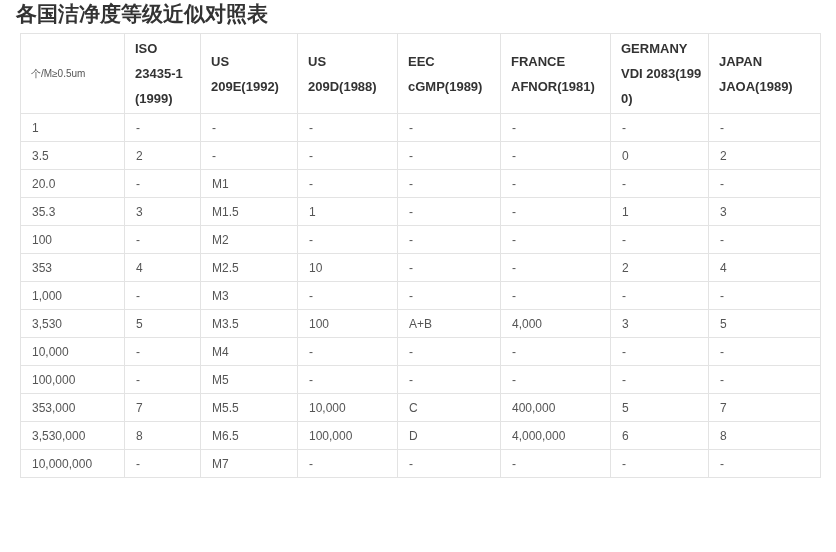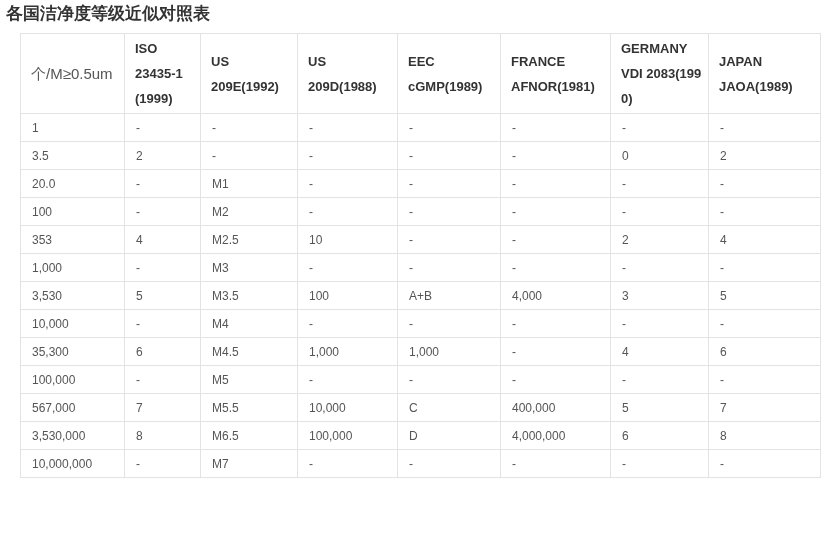--- a/index.html
+++ b/index.html
@@ -6,22 +6,22 @@
   html, body {
     margin: 0; padding: 0;
     background: #ffffff;
   }
   body {
     width: 836px; height: 552px;
     overflow: hidden;
     font-family: "Liberation Sans", "DejaVu Sans", sans-serif;
   }
   .page-title {
-    margin: 4px 0 0 6px;
-    font-size: 17px;
+    margin: 4px 0 0 16px;
+    font-size: 21px;
     font-weight: bold;
     color: #333333;
     line-height: 20px;
   }
   table.compare-table {
     border-collapse: collapse;
     table-layout: fixed;
     width: 800px;
     margin: 9px 0 0 20px;
   }
@@ -35,21 +35,21 @@
   .compare-table th {
     height: 79px;
     padding: 2px 8px 2px 10px;
     font-size: 13px;
     font-weight: bold;
     color: #333333;
     line-height: 25px;
   }
   .compare-table th.rowlabel-head {
     font-weight: normal;
-    font-size: 15px;
+    font-size: 10px;
     color: #555555;
   }
   .compare-table td {
     height: 28px;
     padding: 0 8px 0 11px;
     font-size: 12px;
     color: #555555;
     line-height: 14px;
     background: #ffffff;
   }
@@ -141,20 +141,30 @@
         <td>20.0</td>
         <td>-</td>
         <td>M1</td>
         <td>-</td>
         <td>-</td>
         <td>-</td>
         <td>-</td>
         <td>-</td>
       </tr>
       <tr>
+        <td>35.3</td>
+        <td>3</td>
+        <td>M1.5</td>
+        <td>1</td>
+        <td>-</td>
+        <td>-</td>
+        <td>1</td>
+        <td>3</td>
+      </tr>
+      <tr>
         <td>100</td>
         <td>-</td>
         <td>M2</td>
         <td>-</td>
         <td>-</td>
         <td>-</td>
         <td>-</td>
         <td>-</td>
       </tr>
       <tr>
@@ -191,41 +201,31 @@
         <td>10,000</td>
         <td>-</td>
         <td>M4</td>
         <td>-</td>
         <td>-</td>
         <td>-</td>
         <td>-</td>
         <td>-</td>
       </tr>
       <tr>
-        <td>35,300</td>
-        <td>6</td>
-        <td>M4.5</td>
-        <td>1,000</td>
-        <td>1,000</td>
-        <td>-</td>
-        <td>4</td>
-        <td>6</td>
-      </tr>
-      <tr>
         <td>100,000</td>
         <td>-</td>
         <td>M5</td>
         <td>-</td>
         <td>-</td>
         <td>-</td>
         <td>-</td>
         <td>-</td>
       </tr>
       <tr>
-        <td>567,000</td>
+        <td>353,000</td>
         <td>7</td>
         <td>M5.5</td>
         <td>10,000</td>
         <td>C</td>
         <td>400,000</td>
         <td>5</td>
         <td>7</td>
       </tr>
       <tr>
         <td>3,530,000</td>

